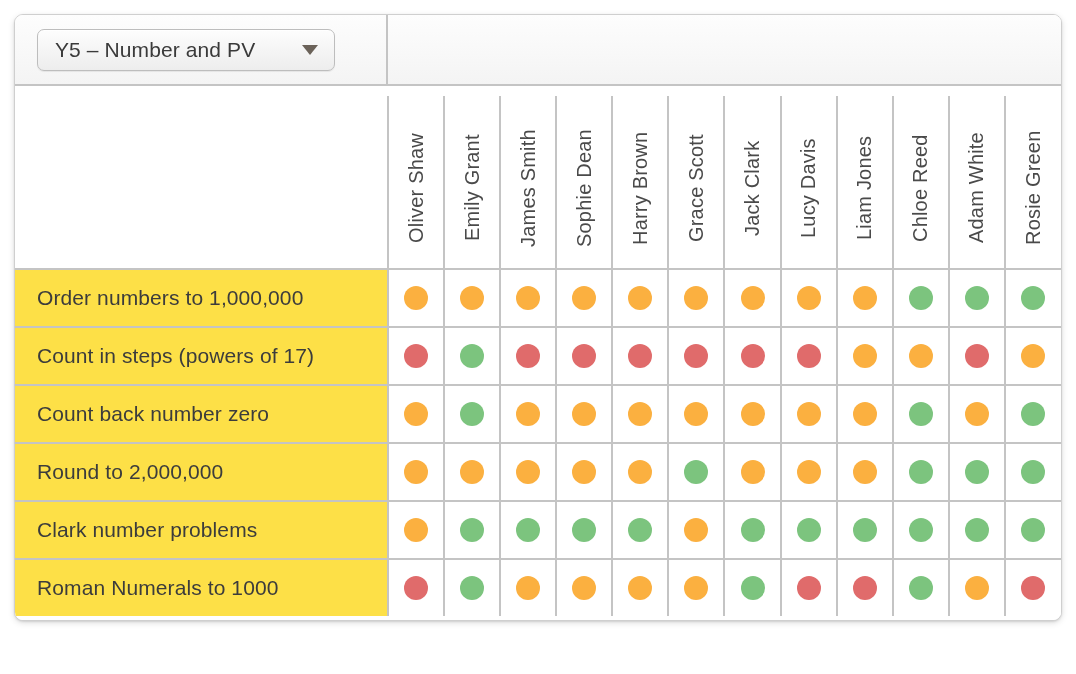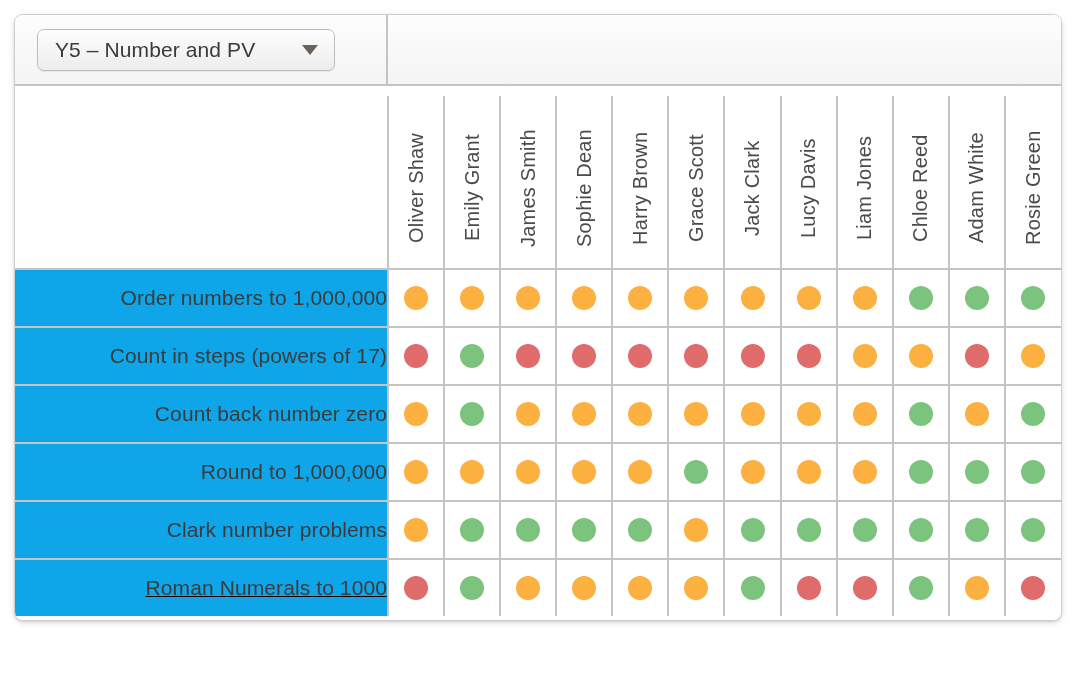--- a/index.html
+++ b/index.html
@@ -143,25 +143,25 @@
     padding: 0;
     margin: 0;
     height: 56px;
     border-bottom: 2px solid #c4c4c4;
     border-right: 2px solid #c4c4c4;
     background: #ffffff;
     text-align: center;
     vertical-align: middle;
   }
   .grid tbody td.dotcell:last-child { border-right: none; }
-  .grid tbody tr:last-child td { border-bottom: none; text-decoration: underline; }
+  .grid tbody tr:last-child td { border-bottom: none; }
 
   .grid tbody td.rowlabel {
-    background: #0ea5e9;
-    text-align: right;
+    background: #fde047;
+    text-align: left;
     padding-left: 22px;
     box-sizing: border-box;
   }
   .rowlabel-text {
     font-size: 21px;
     color: #3c3c3c;
     letter-spacing: 0.1px;
     white-space: nowrap;
   }
 
@@ -296,21 +296,21 @@
             <td class="dotcell"><span class="dot amber"></span></td>
             <td class="dotcell"><span class="dot amber"></span></td>
             <td class="dotcell"><span class="dot amber"></span></td>
             <td class="dotcell"><span class="dot amber"></span></td>
             <td class="dotcell"><span class="dot amber"></span></td>
             <td class="dotcell"><span class="dot green"></span></td>
             <td class="dotcell"><span class="dot amber"></span></td>
             <td class="dotcell"><span class="dot green"></span></td>
           </tr>
           <tr>
-            <td class="rowlabel"><span class="rowlabel-text">Round to 1,000,000</span></td>
+            <td class="rowlabel"><span class="rowlabel-text">Round to 2,000,000</span></td>
             <td class="dotcell"><span class="dot amber"></span></td>
             <td class="dotcell"><span class="dot amber"></span></td>
             <td class="dotcell"><span class="dot amber"></span></td>
             <td class="dotcell"><span class="dot amber"></span></td>
             <td class="dotcell"><span class="dot amber"></span></td>
             <td class="dotcell"><span class="dot green"></span></td>
             <td class="dotcell"><span class="dot amber"></span></td>
             <td class="dotcell"><span class="dot amber"></span></td>
             <td class="dotcell"><span class="dot amber"></span></td>
             <td class="dotcell"><span class="dot green"></span></td>

